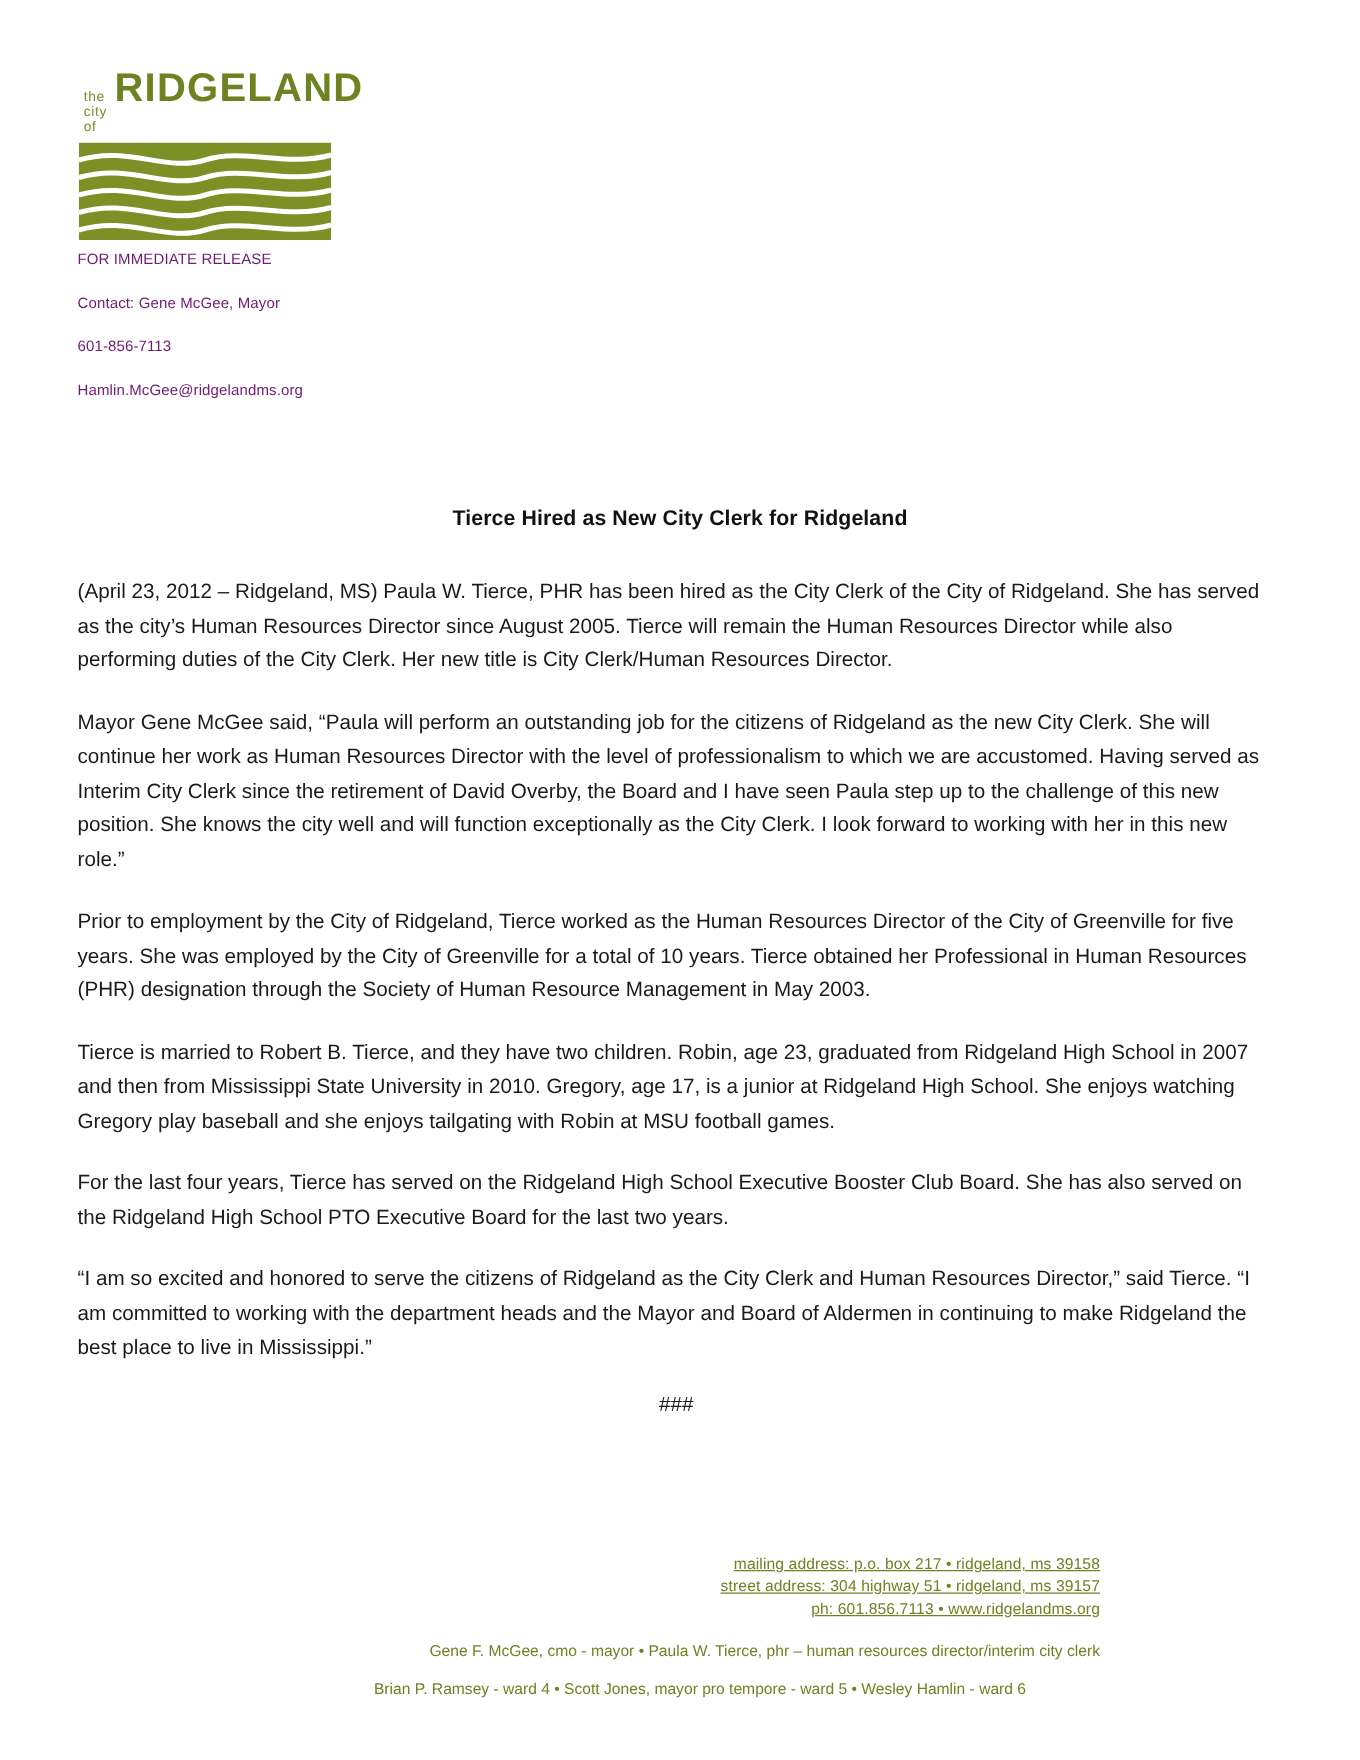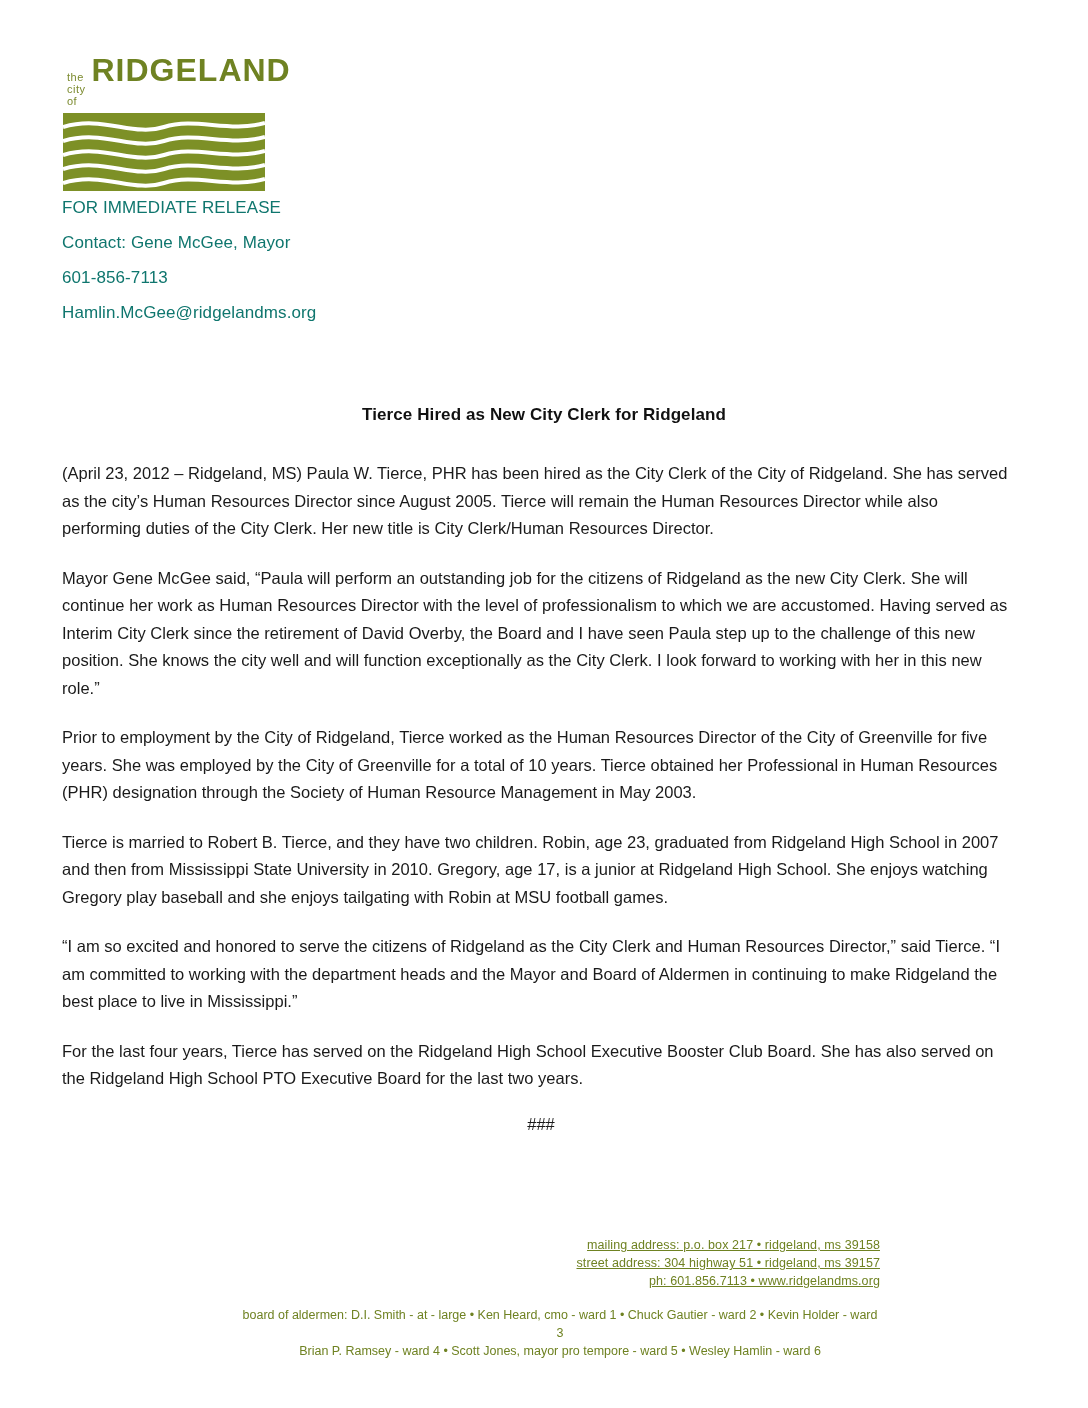--- a/index.html
+++ b/index.html
@@ -57,23 +57,23 @@
   }
 
   
   .release-head {
     position: absolute;
     left: 62px;
     top: 190px;
     width: 600px;
   }
   .release-head .line {
-    font-size: 17px;
+    font-size: 12px;
     line-height: 35px;
-    color: #0f766e;
+    color: #701a75;
     letter-spacing: 0.1px;
   }
 
   
   .headline {
     position: absolute;
     left: 62px;
     top: 378px;
     width: 964px;
     text-align: center;
@@ -158,26 +158,26 @@
     <div class="line">Hamlin.McGee@ridgelandms.org</div>
   </div>
 
   <div class="headline">Tierce Hired as New City Clerk for Ridgeland</div>
 
   <div class="body-copy">
     <p>(April 23, 2012 – Ridgeland, MS)   Paula W. Tierce, PHR has been hired as the City Clerk of the City of Ridgeland. She has served as the city’s Human Resources Director since August 2005.  Tierce will remain the Human Resources Director while also performing duties of the City Clerk.  Her new title is City Clerk/Human Resources Director.</p>
     <p>Mayor Gene McGee said, “Paula will perform an outstanding job for the citizens of Ridgeland as the new City Clerk.  She will continue her work as Human Resources Director with the level of professionalism to which we are accustomed.  Having served as Interim City Clerk since the retirement of David Overby, the Board and I have seen Paula step up to the challenge of this new position.  She knows the city well and will function exceptionally as the City Clerk. I look forward to working with her in this new role.”</p>
     <p>Prior to employment by the City of Ridgeland, Tierce worked as the Human Resources Director of the City of Greenville for five years.  She was employed by the City of Greenville for a total of 10 years.  Tierce obtained her Professional in Human Resources (PHR) designation through the Society of Human Resource Management in May 2003.</p>
     <p>Tierce is married to Robert B. Tierce, and they have two children.  Robin, age 23, graduated from Ridgeland High School in 2007 and then from Mississippi State University in 2010.  Gregory, age 17, is a junior at Ridgeland High School. She enjoys watching Gregory play baseball and she enjoys tailgating with Robin at MSU football games.</p>
+    <p>For the last four years, Tierce has served on the Ridgeland High School Executive Booster Club Board.  She has also served on the Ridgeland High School PTO Executive Board for the last two years.</p>
     <p>“I am so excited and honored to serve the citizens of Ridgeland as the City Clerk and Human Resources Director,” said Tierce.  “I am committed to working with the department heads and the Mayor and Board of Aldermen in continuing to make Ridgeland the best place to live in Mississippi.”</p>
-    <p>For the last four years, Tierce has served on the Ridgeland High School Executive Booster Club Board.  She has also served on the Ridgeland High School PTO Executive Board for the last two years.</p>
     <div class="end-mark">###</div>
   </div>
 
   <div class="footer">
     <div class="addr-line">mailing address: p.o. box 217 • ridgeland, ms 39158</div>
     <div class="addr-line">street address: 304 highway 51 • ridgeland, ms 39157</div>
     <div class="addr-line">ph: 601.856.7113 • www.ridgelandms.org</div>
-    <div class="board">board of aldermen: D.I. Smith - at - large • Ken Heard, cmo - ward 1 • Chuck Gautier - ward 2 • Kevin Holder - ward 3</div>
-    <div class="board" style="margin-top:0">Brian P. Ramsey - ward 4 • Scott Jones, mayor pro tempore - ward 5 • Wesley Hamlin - ward 6</div>
+    <div class="officials">Gene F. McGee, cmo - mayor • Paula W. Tierce, phr – human resources director/interim city clerk</div>
+    <div class="board" style="margin-top:12px">Brian P. Ramsey - ward 4 • Scott Jones, mayor pro tempore - ward 5 • Wesley Hamlin - ward 6</div>
   </div>
 
 </div>
 
 </body></html>

